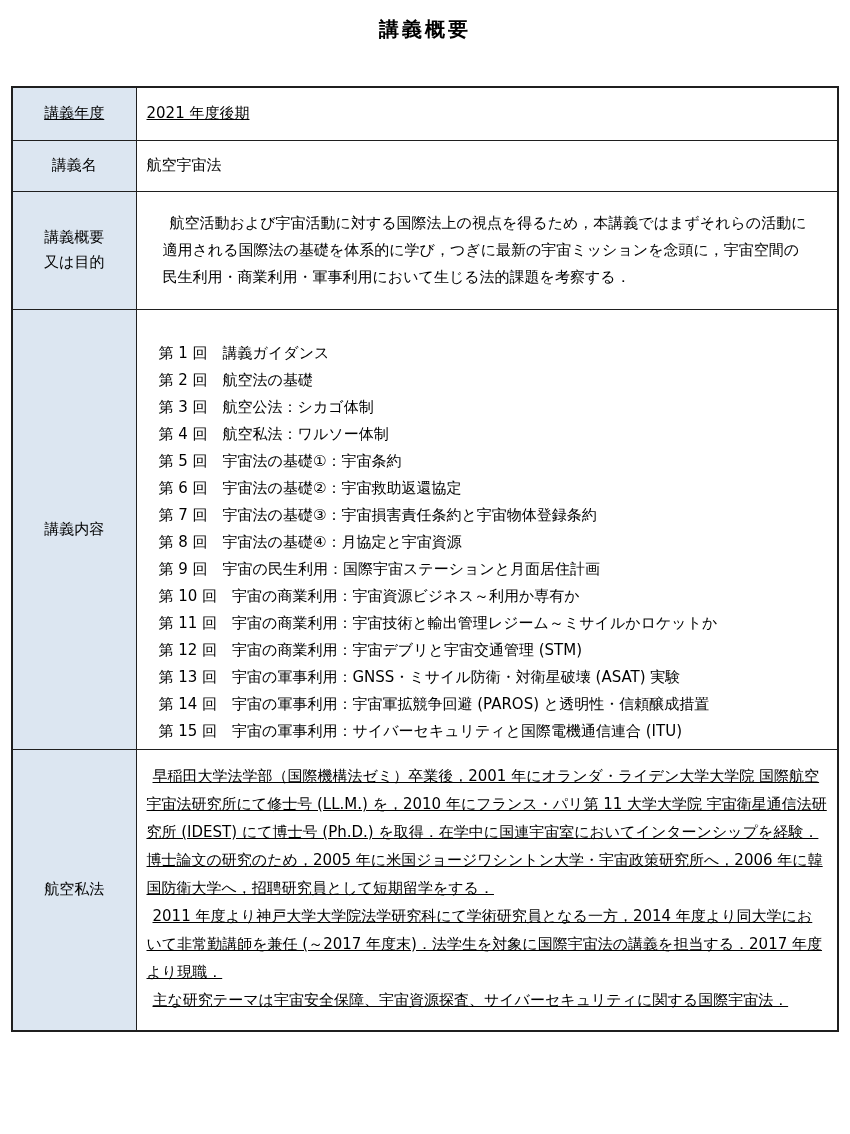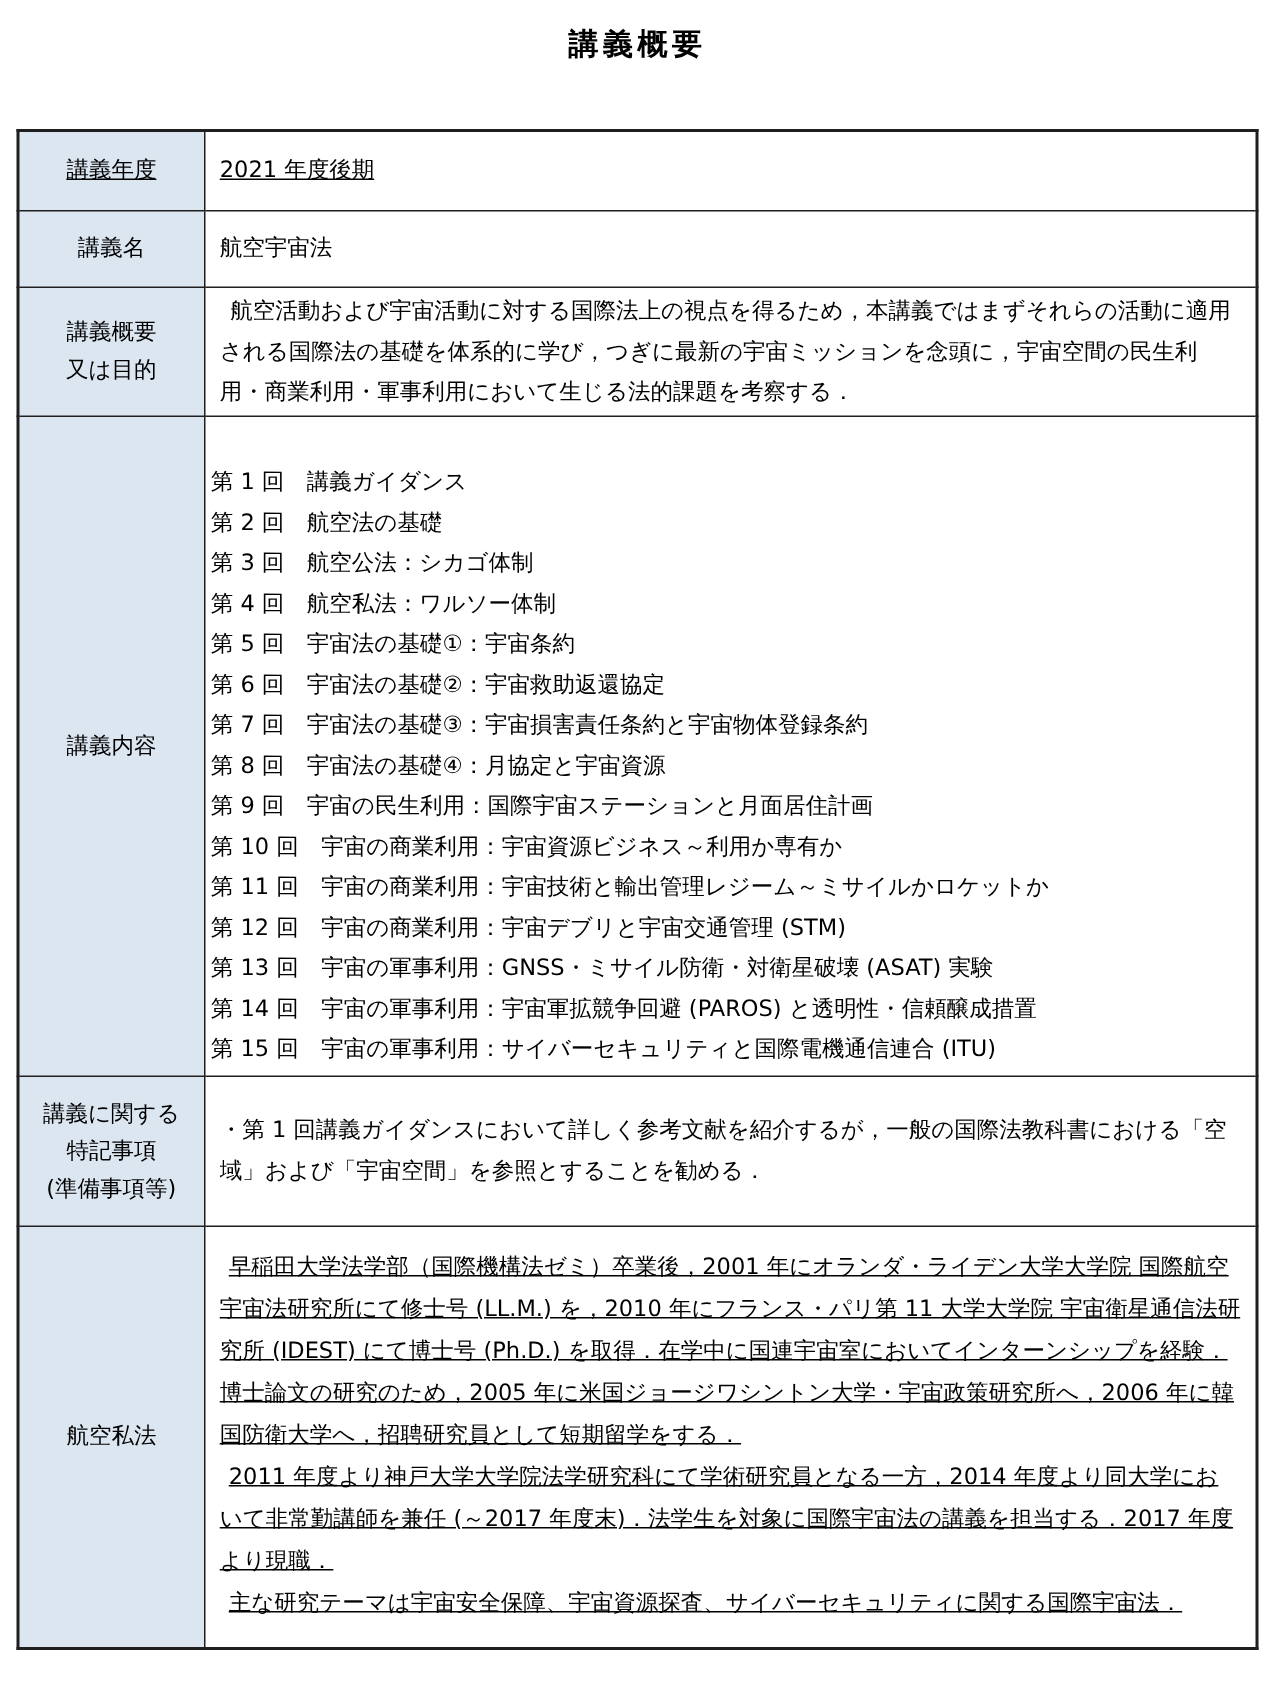--- a/index.html
+++ b/index.html
@@ -49,26 +49,26 @@
   }
   td.val{
     font-size:15px;
     line-height:27px;
     padding:2px 10px;
     vertical-align:middle;
     word-break:break-all;
   }
   td.val .para{
     text-indent:7px;
-    margin:0;
+    margin:16px;
   }
   
   td.sessions{
     vertical-align:top;
-    padding:30px 4px 4px;
+    padding:30px 22px 4px;
   }
   td.sessions .session-line{
     line-height:27px;
     white-space:nowrap;
   }
   
   td.bio{
     vertical-align:top;
     padding:12px 10px 6px;
     line-height:28px;
@@ -125,26 +125,20 @@
           <div class="session-line">第 8 回　宇宙法の基礎④：月協定と宇宙資源</div>
           <div class="session-line">第 9 回　宇宙の民生利用：国際宇宙ステーションと月面居住計画</div>
           <div class="session-line">第 10 回　宇宙の商業利用：宇宙資源ビジネス～利用か専有か</div>
           <div class="session-line">第 11 回　宇宙の商業利用：宇宙技術と輸出管理レジーム～ミサイルかロケットか</div>
           <div class="session-line">第 12 回　宇宙の商業利用：宇宙デブリと宇宙交通管理 (STM)</div>
           <div class="session-line">第 13 回　宇宙の軍事利用：GNSS・ミサイル防衛・対衛星破壊 (ASAT) 実験</div>
           <div class="session-line">第 14 回　宇宙の軍事利用：宇宙軍拡競争回避 (PAROS) と透明性・信頼醸成措置</div>
           <div class="session-line">第 15 回　宇宙の軍事利用：サイバーセキュリティと国際電機通信連合 (ITU)</div>
         </td>
     </tr>
-    <tr class="r-notes">
-      <th class="lbl">講義に関する
-特記事項
-(準備事項等)</th>
-      <td class="val">・第 1 回講義ガイダンスにおいて詳しく参考文献を紹介するが，一般の国際法教科書における「空域」および「宇宙空間」を参照とすることを勧める．</td>
-    </tr>
     <tr class="r-bio">
       <th class="lbl">航空私法</th>
       <td class="val bio">
           <div class="bio-para">早稲田大学法学部（国際機構法ゼミ）卒業後，2001 年にオランダ・ライデン大学大学院 国際航空宇宙法研究所にて修士号 (LL.M.) を，2010 年にフランス・パリ第 11 大学大学院 宇宙衛星通信法研究所 (IDEST) にて博士号 (Ph.D.) を取得．在学中に国連宇宙室においてインターンシップを経験．博士論文の研究のため，2005 年に米国ジョージワシントン大学・宇宙政策研究所へ，2006 年に韓国防衛大学へ，招聘研究員として短期留学をする．</div>
           <div class="bio-para">2011 年度より神戸大学大学院法学研究科にて学術研究員となる一方，2014 年度より同大学において非常勤講師を兼任 (～2017 年度末)．法学生を対象に国際宇宙法の講義を担当する．2017 年度より現職．</div>
           <div class="bio-para">主な研究テーマは宇宙安全保障、宇宙資源探査、サイバーセキュリティに関する国際宇宙法．</div>
         </td>
     </tr>
   </tbody>
 </table>

